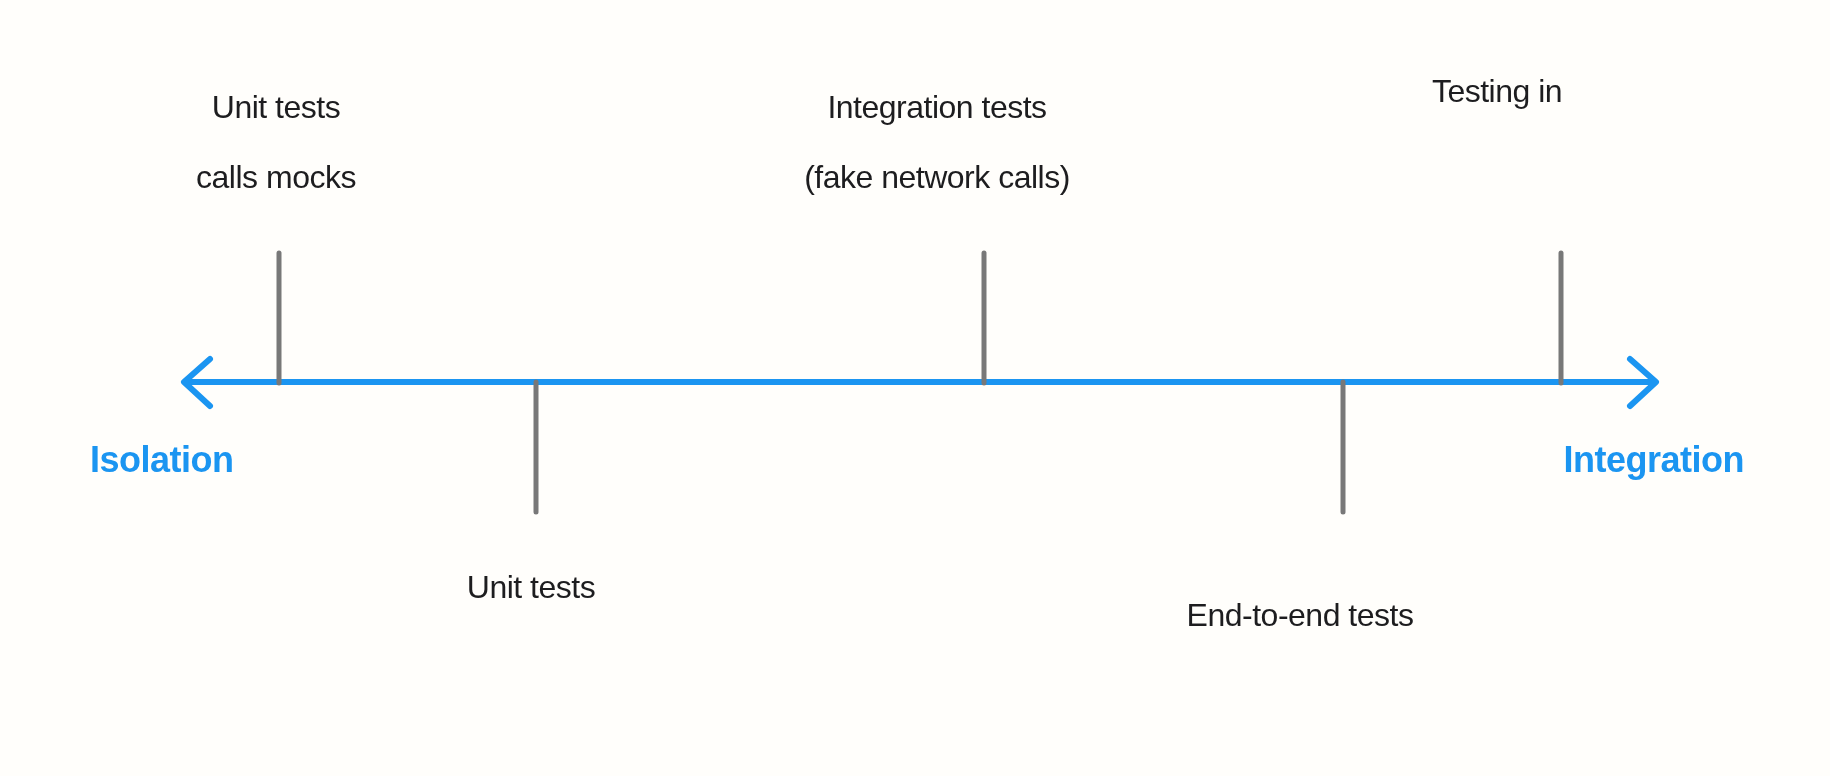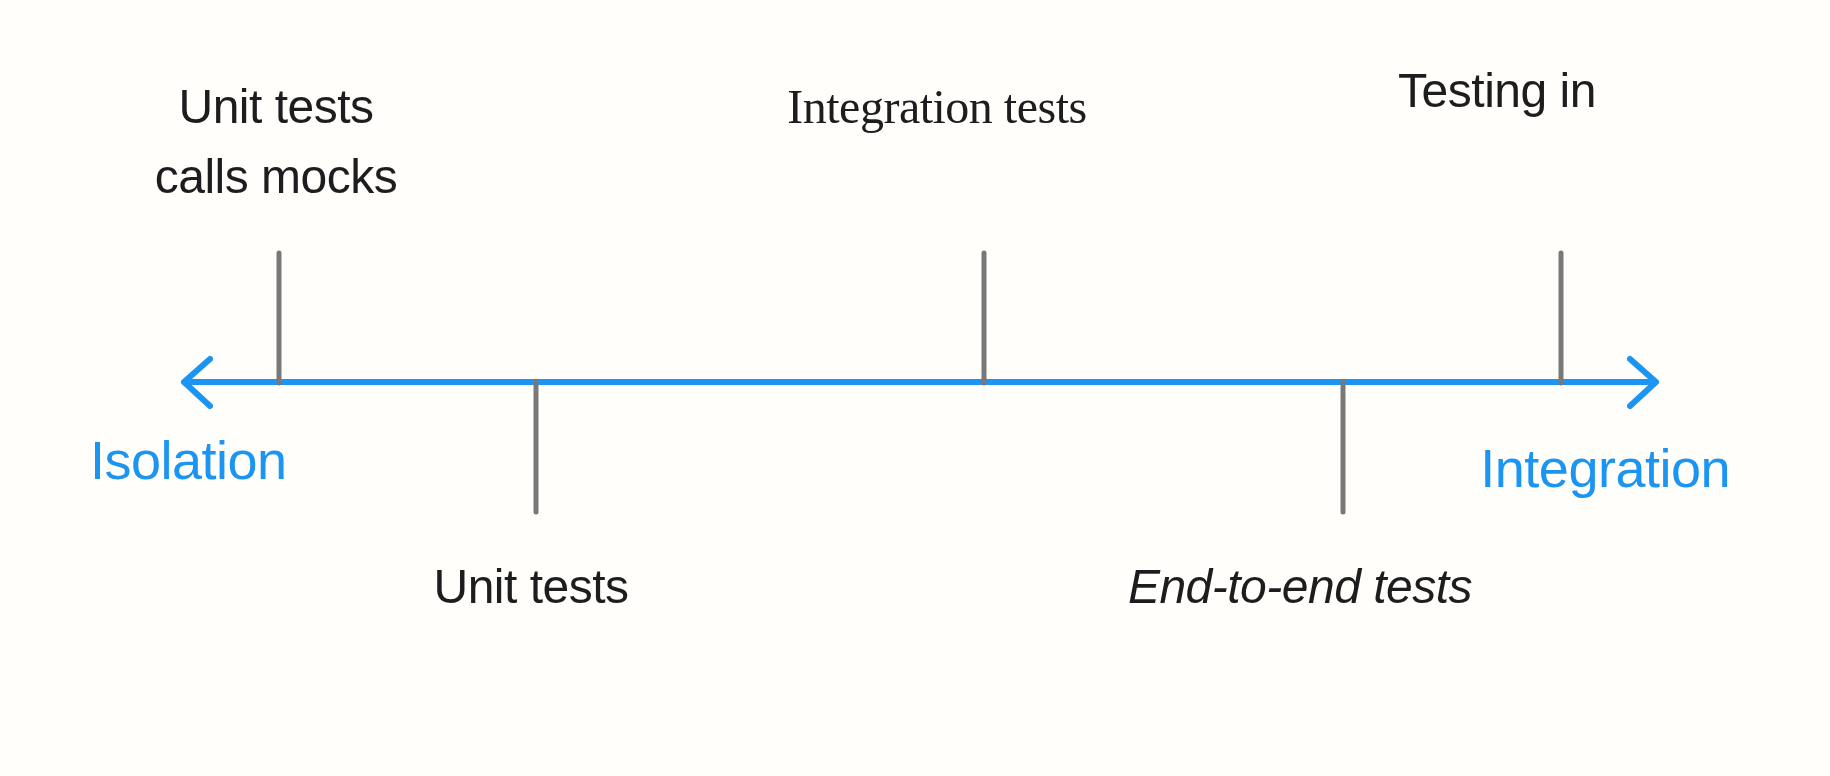--- a/index.html
+++ b/index.html
@@ -23,42 +23,42 @@
     left: 0;
     top: 0;
     width: 1830px;
     height: 776px;
   }
   .label {
     position: absolute;
     width: 500px;
     text-align: center;
     color: #1d1d1f;
-    font-size: 48px;
+    font-size: 32px;
     font-weight: 500;
     line-height: 70px;
     letter-spacing: -0.5px;
   }
   .label--unit-mocks        { left: 26px;   top: 72px;  }
-  .label--integration-tests { left: 687px;  top: 72px; font-family: Liberation Serif, serif;  }
+  .label--integration-tests { left: 687px;  top: 72px;  }
   .label--testing-production{ left: 1247px; top: 56px;  }
   .label--unit-fakes        { left: 281px;  top: 552px; }
-  .label--e2e               { left: 1050px; top: 552px; font-style: italic; }
+  .label--e2e               { left: 1050px; top: 580px; }
   .pole-label {
     position: absolute;
     top: 432px;
     color: #1b95f1;
-    font-size: 54px;
-    font-weight: 400;
+    font-size: 36px;
+    font-weight: 700;
     line-height: 56px;
     letter-spacing: -0.5px;
     white-space: nowrap;
   }
   .pole-label--left  { left: 90px; }
-  .pole-label--right { right: 100px; margin-top: 8px; }
+  .pole-label--right { right: 86px; }
 </style>
 </head>
 <body>
 
 <div class="diagram">
 
   <svg class="axis-svg" viewBox="0 0 1830 776" aria-hidden="true">
 
     <line x1="188" y1="382" x2="1652" y2="382" stroke="#1b95f1" stroke-width="6" stroke-linecap="round"></line>
     <polyline points="210,359 184,382 210,406" fill="none" stroke="#1b95f1" stroke-width="6" stroke-linecap="round" stroke-linejoin="round"></polyline>
@@ -72,20 +72,21 @@
     <line x1="1343" y1="382" x2="1343" y2="512" stroke="#787878" stroke-width="5" stroke-linecap="round"></line>
   </svg>
 
   <div class="label label--unit-mocks">
     <div>Unit tests</div>
     <div>calls mocks</div>
   </div>
 
   <div class="label label--integration-tests">
     <div>Integration tests</div>
+    <div>(fake network calls)</div>
   </div>
 
   <div class="label label--testing-production">
     <div>Testing in</div>
   </div>
 
   <div class="label label--unit-fakes">
     <div>Unit tests</div>
   </div>
 

